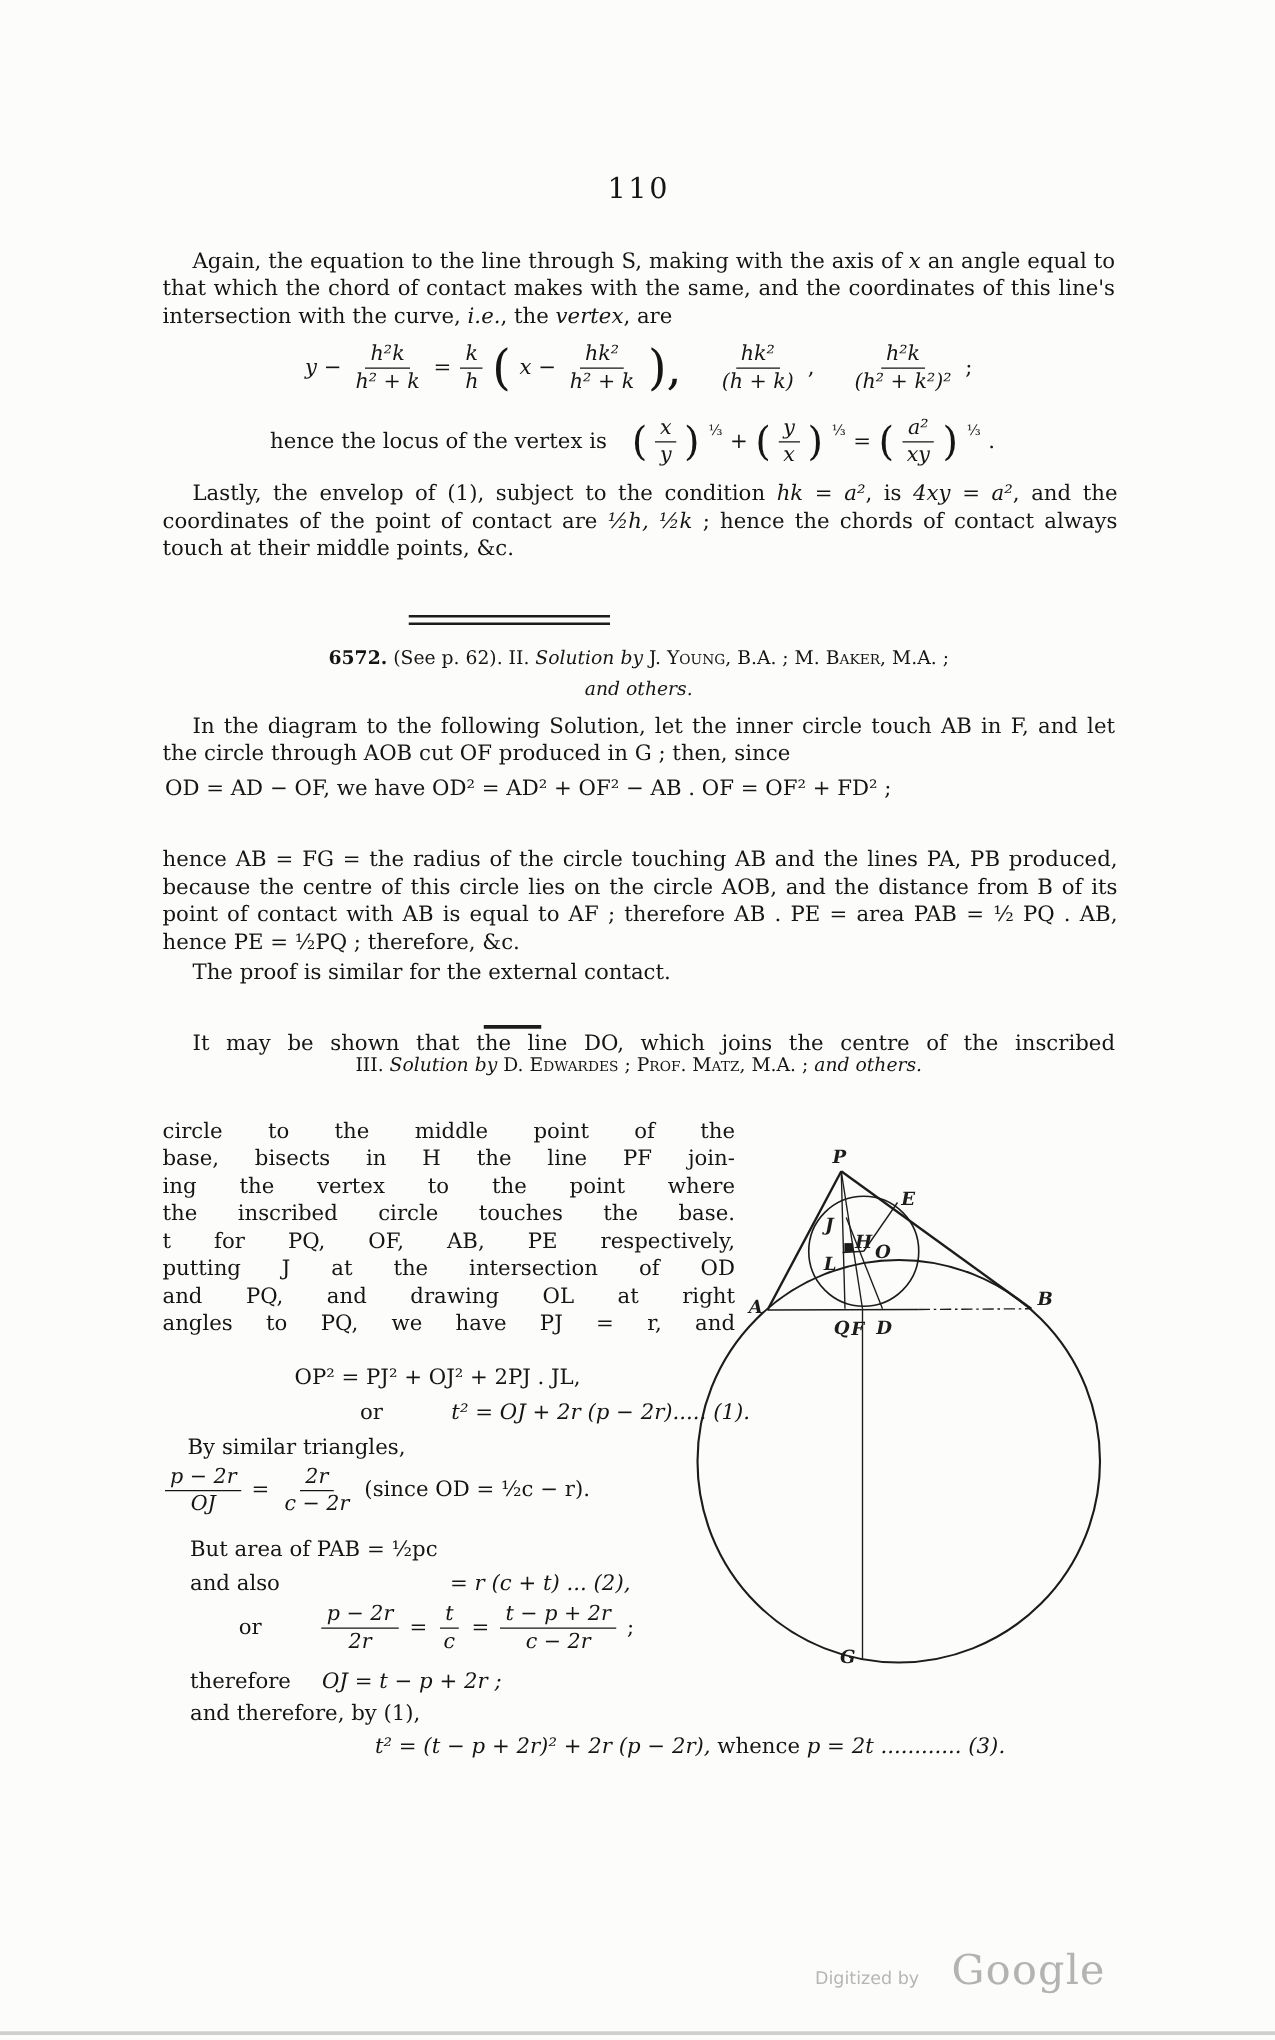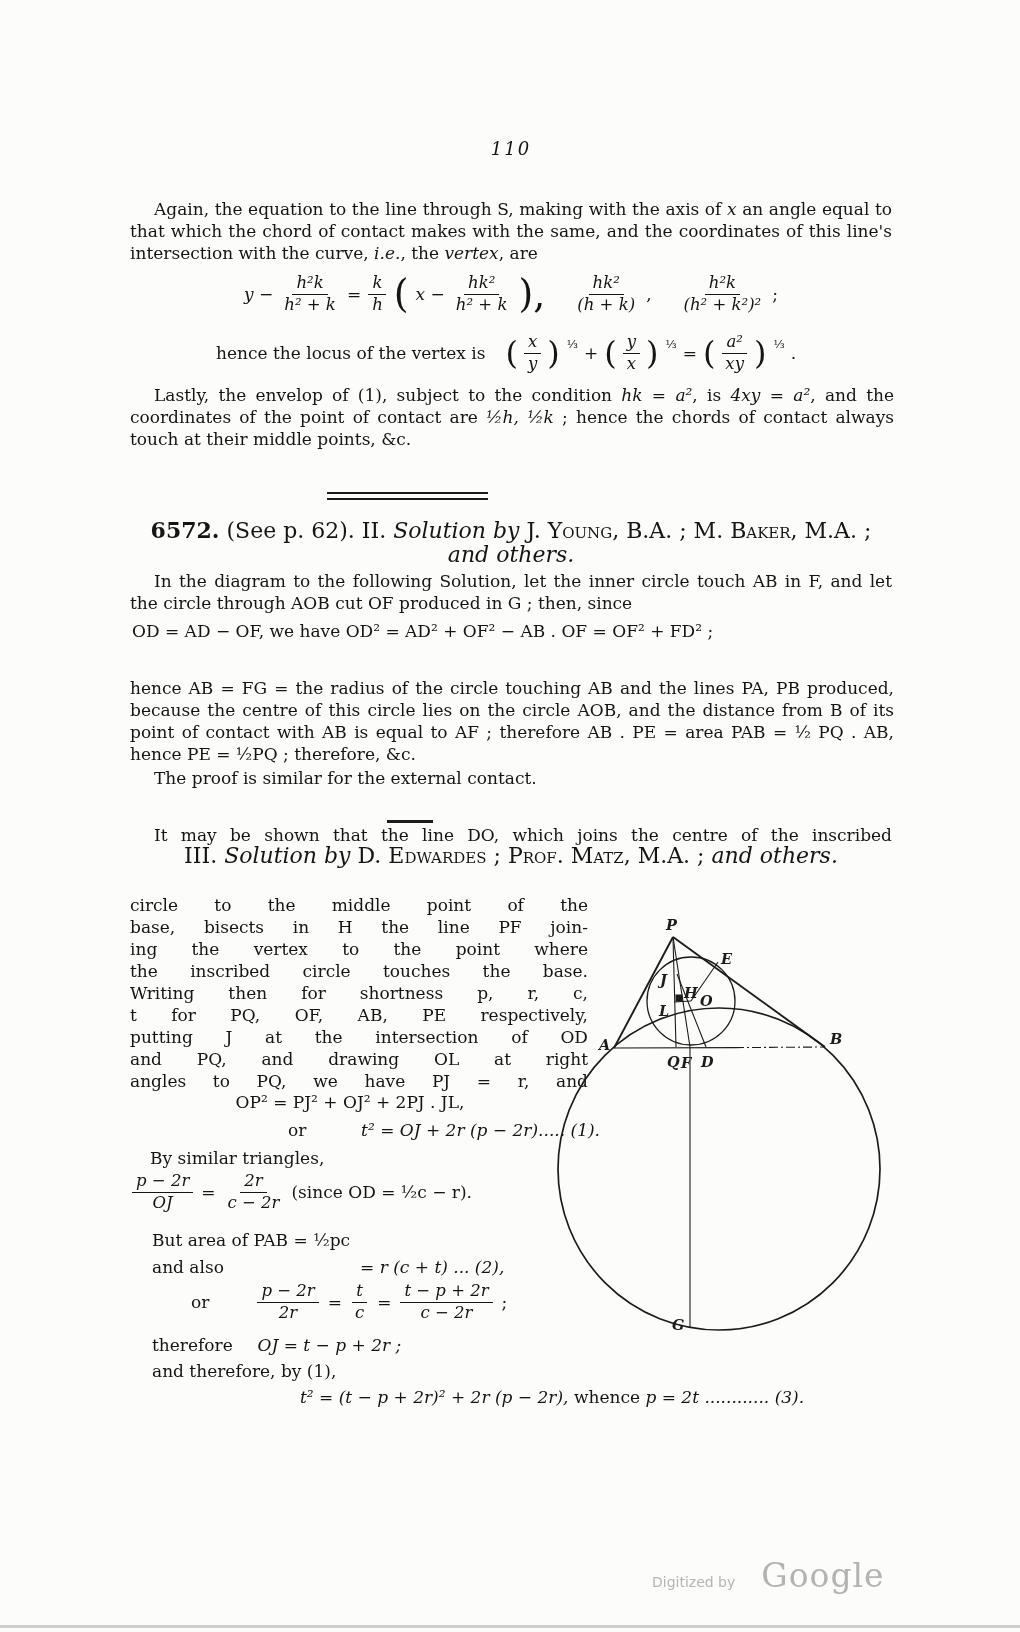--- a/index.html
+++ b/index.html
@@ -7,34 +7,34 @@
         font-family:"DejaVu Serif","Liberation Serif",serif;color:#151515;}
   .abs{position:absolute;}
   .just{text-align:justify;}
   .jlast{text-align:justify;text-align-last:justify;}
   .center{text-align:center;}
   .ind{text-indent:24px;}
   .it{font-style:italic;}
   .sc{font-variant:small-caps;}
   .b{font-weight:bold;}
   .body-txt{font-size:17px;line-height:22px;}
-  .pageno{font-size:18px;letter-spacing:2px;font-style:italic;}
+  .pageno{font-size:23px;letter-spacing:2px;}
   .eqrow{display:flex;align-items:center;font-size:17px;}
   .frac{display:inline-flex;flex-direction:column;align-items:center;vertical-align:middle;
         font-style:italic;line-height:1.15;font-size:16.5px;}
   .frac .num{border-bottom:1.3px solid #151515;padding:0 4px 1px 4px;}
   .frac .den{padding:1px 4px 0 4px;}
   .tp{font-size:38px;font-weight:400;line-height:0.9;transform:scaleY(1.02);}
   .tp2{font-size:32px;font-weight:400;line-height:0.9;}
   .exp{font-size:11.5px;position:relative;top:-9px;margin-left:1px;font-style:normal;}
   .mi{font-style:italic;}
   .rule-double{height:4px;border-top:2.5px solid #1c1c1c;border-bottom:2.5px solid #1c1c1c;}
   .rule-single{height:2.5px;background:#1c1c1c;}
   .colline{font-size:17px;line-height:22px;white-space:nowrap;}
-  .h6572{font-size:22px;}
+  .h6572{font-size:15px;}
   .figlbl{font-style:italic;font-weight:bold;font-size:14.5px;font-family:"DejaVu Serif",serif;}
   .footer{display:flex;align-items:baseline;gap:26px;}
   .foot-small{font-size:14px;color:#b5b5b3;font-family:"DejaVu Sans","Liberation Sans",sans-serif;}
   .foot-google{font-size:33px;color:#b3b3b1;letter-spacing:1px;font-family:"DejaVu Serif",serif;}
   .bottom-edge{left:0;top:1625px;width:1020px;height:3px;background:#cfcfcd;}
 </style>
 </head>
 <body>
 
 <div class="page">
@@ -131,21 +131,20 @@
     <span class="it">and others.</span>
   </div>
 
   <div class="abs body-txt jlast ind" style="left:130px;top:824px;width:762px;">It may be shown that the line DO, which joins the centre of the inscribed</div>
 
   <div class="abs" style="left:130px;top:894px;width:458px;">
     <div class="colline jlast">circle to the middle point of the</div>
     <div class="colline jlast">base, bisects in H the line PF join-</div>
     <div class="colline jlast">ing the vertex to the point where</div>
     <div class="colline jlast">the inscribed circle touches the base.</div>
-    <div class="colline jlast">Writing then for shortness p, r, c,</div>
     <div class="colline jlast">t for PQ, OF, AB, PE respectively,</div>
     <div class="colline jlast">putting J at the intersection of OD</div>
     <div class="colline jlast">and PQ, and drawing OL at right</div>
     <div class="colline jlast">angles to PQ, we have PJ = r, and</div>
   </div>
 
   <div class="abs body-txt center" style="left:130px;top:1091px;width:440px;">OP² = PJ² + OJ² + 2PJ . JL,</div>
 
   <div class="abs body-txt" style="left:130px;top:1119px;width:470px;text-align:right;">
     <span style="display:inline-block;width:60px;"></span>

